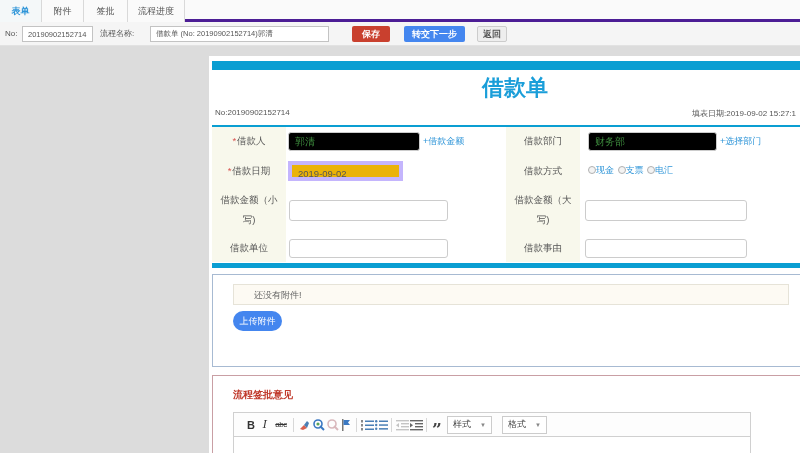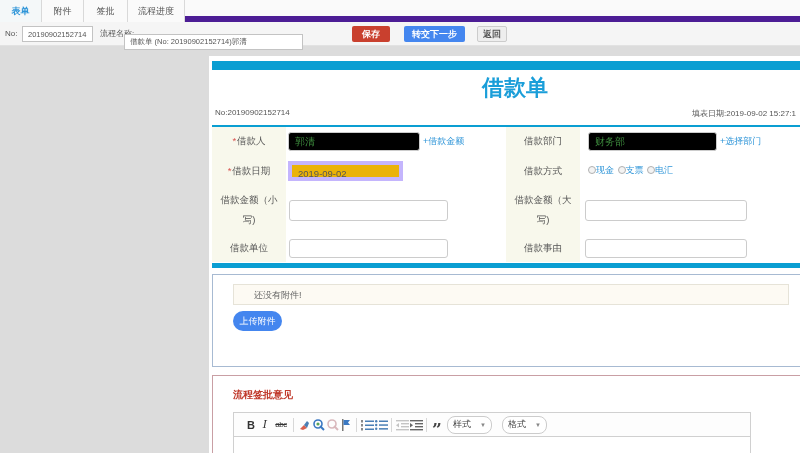--- a/index.html
+++ b/index.html
@@ -1,20 +1,20 @@
 <!DOCTYPE html>
 <html><head>
 <meta charset="utf-8">
 <style>
   * { margin:0; padding:0; box-sizing:border-box; }
   html,body { width:800px; height:453px; }
   body { position:relative; overflow:hidden; background:#dcdcdc; font-family:"Liberation Sans",sans-serif; }
 
   
-  .tabbar { position:absolute; left:0; top:0; width:800px; height:22px; background:#fafafa; border-bottom:6px solid #4c1d95; display:flex; }
+  .tabbar { position:absolute; left:0; top:0; width:800px; height:22px; background:#fafafa; border-bottom:3px solid #4c1d95; display:flex; }
   .tab { height:22px; line-height:22px; text-align:center; font-size:9px; color:#555; border-right:1px solid #d9d9d9; background:#fafafa; cursor:pointer; }
   .tab.active { color:#2e95d8; background:#f4f8f9; font-weight:bold; }
 
   
   .cmdbar { position:absolute; left:0; top:22px; width:800px; height:24px; background:#f5f5f5; border-bottom:1px solid #e2e2e2; }
   .cmdbar .lbl { position:absolute; top:0; height:24px; line-height:24px; font-size:8px; color:#555; }
   .cmd-input { position:absolute; top:4px; height:16px; border:1px solid #c3c3c3; background:#fff; font-size:7.5px; color:#555; padding:0 5px; font-family:inherit; }
   .btn { position:absolute; top:4px; height:16px; border:none; border-radius:2px; font-size:9px; color:#fff; font-weight:bold; text-align:center; line-height:16px; cursor:pointer; font-family:inherit; }
 
   
@@ -50,39 +50,39 @@
   .redbox { margin-top:8px; height:120px; border:1px solid #c99fa4; padding:0 20px; }
   .sec-title-red { margin-top:12px; font-size:10px; font-weight:bold; color:#c0392b; }
   .editor { margin-top:10px; width:518px; border:1px solid #d0d0d0; }
   .ed-toolbar { height:24px; background:#fdfdfd; border-bottom:1px solid #d0d0d0; display:flex; align-items:center; padding:0 10px; }
   .ed-item { display:inline-flex; align-items:center; justify-content:center; width:14px; height:16px; margin:0; cursor:pointer; }
   .ed-sep { width:1px; height:14px; background:#d8d8d8; margin:0 3px; }
   .ed-b { font-size:11px; font-weight:bold; color:#333; }
   .ed-i { font-size:11px; font-style:italic; font-family:"DejaVu Serif",serif; color:#333; }
   .ed-abc { font-size:8px; color:#333; text-decoration:line-through; letter-spacing:-0.5px; }
   .ed-quote { font-size:17px; font-weight:bold; color:#444; font-family:"DejaVu Serif",serif; line-height:8px; padding-top:8px; }
-  .ed-select { display:inline-flex; align-items:center; justify-content:space-between; width:45px; height:18px; border:1px solid #ccc; border-radius:8px; background:#fff; font-size:9px; color:#444; padding:8px 5px; margin:0 3px; cursor:pointer; }
+  .ed-select { display:inline-flex; align-items:center; justify-content:space-between; width:45px; height:18px; border:1px solid #ccc; border-radius:0; background:#fff; font-size:9px; color:#444; padding:8px 5px; margin:0 3px; cursor:pointer; }
   .ed-caret { font-size:6px; color:#888; }
   .ed-content { height:60px; background:#fff; }
 </style>
 </head>
 <body>
 
 <div class="tabbar">
   <div class="tab active" style="width:42px">表单</div>
   <div class="tab" style="width:42px">附件</div>
   <div class="tab" style="width:44px">签批</div>
   <div class="tab" style="width:57px">流程进度</div>
 </div>
 
 <div class="cmdbar">
   <span class="lbl" style="left:5px">No:</span>
   <input class="cmd-input" style="left: 22px; width: 71px;" value="20190902152714">
   <span class="lbl" style="left:100px">流程名称:</span>
-  <input class="cmd-input" style="left: 124px; width: 179px; margin-top: 8px;" value="借款单 (No: 20190902152714)郭清">
+  <input class="cmd-input" style="left: 150px; width: 179px;" value="借款单 (No: 20190902152714)郭清">
   <button class="btn" style="left:352px; width:38px; background:#c9402e">保存</button>
   <button class="btn" style="left:404px; width:61px; background:#4486ef">转交下一步</button>
   <button class="btn" style="left:477px; width:30px; background:#eee; border:1px solid #ccc; color:#555; line-height:14px">返回</button>
 </div>
 
 <div class="panel">
   <div class="bluebar"></div>
   <div class="doc-title">借款单</div>
   <div class="norow">
     <span>No:20190902152714</span>

